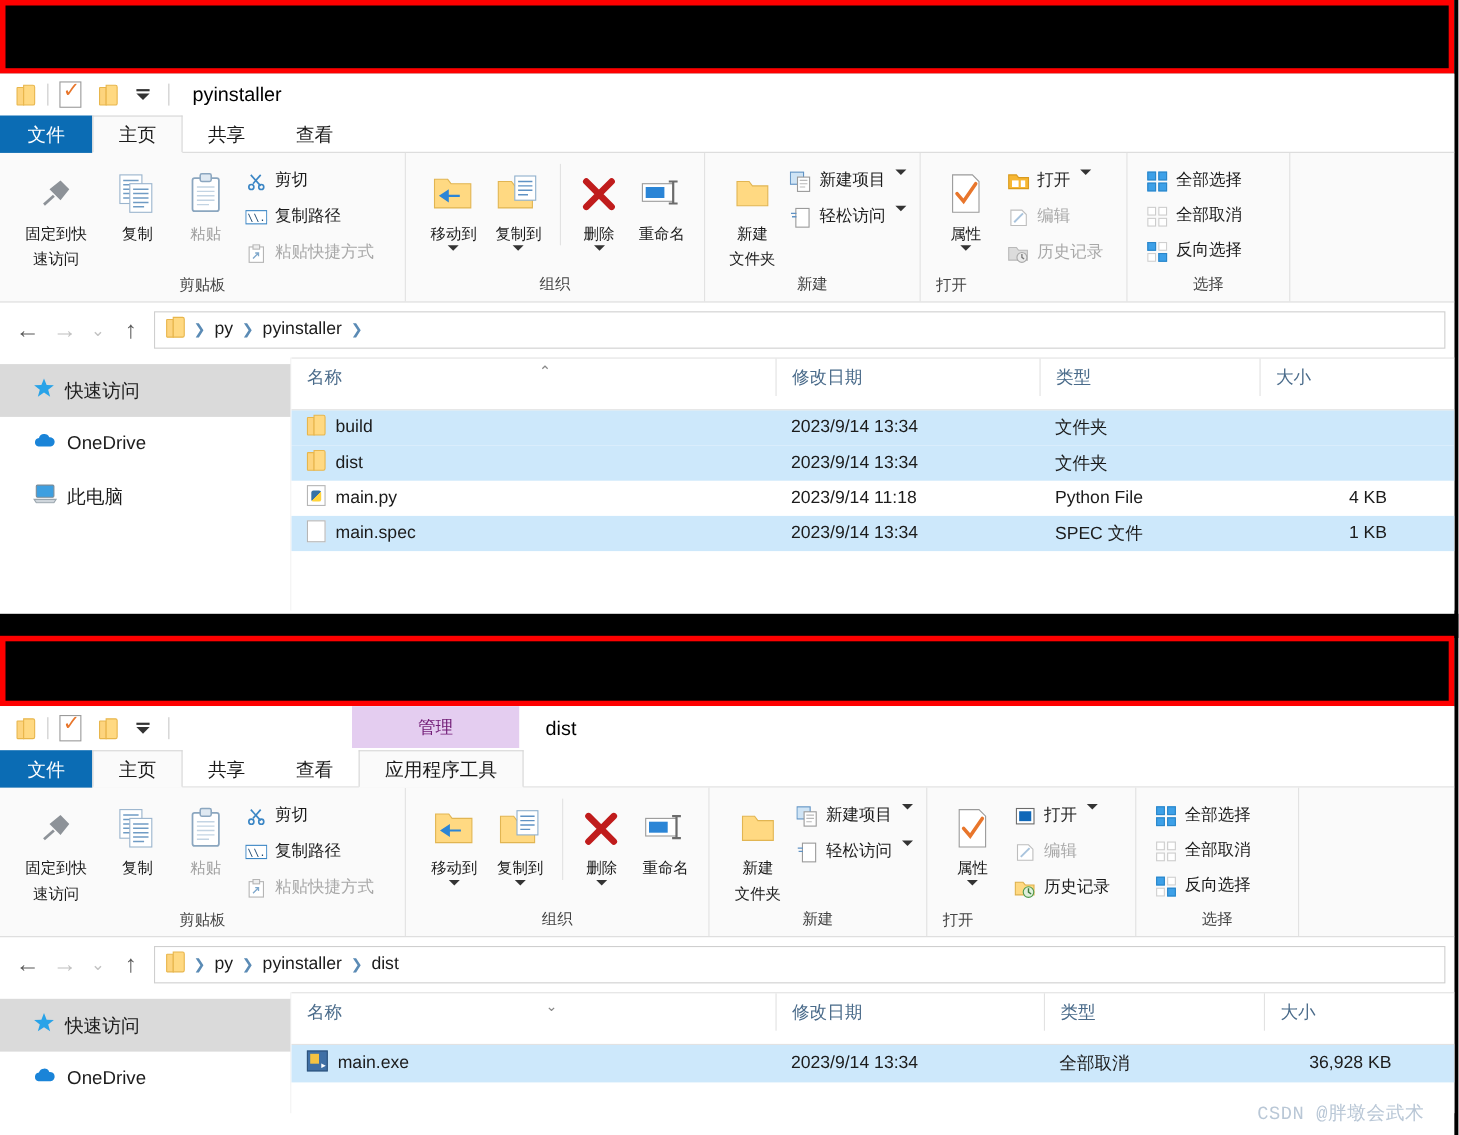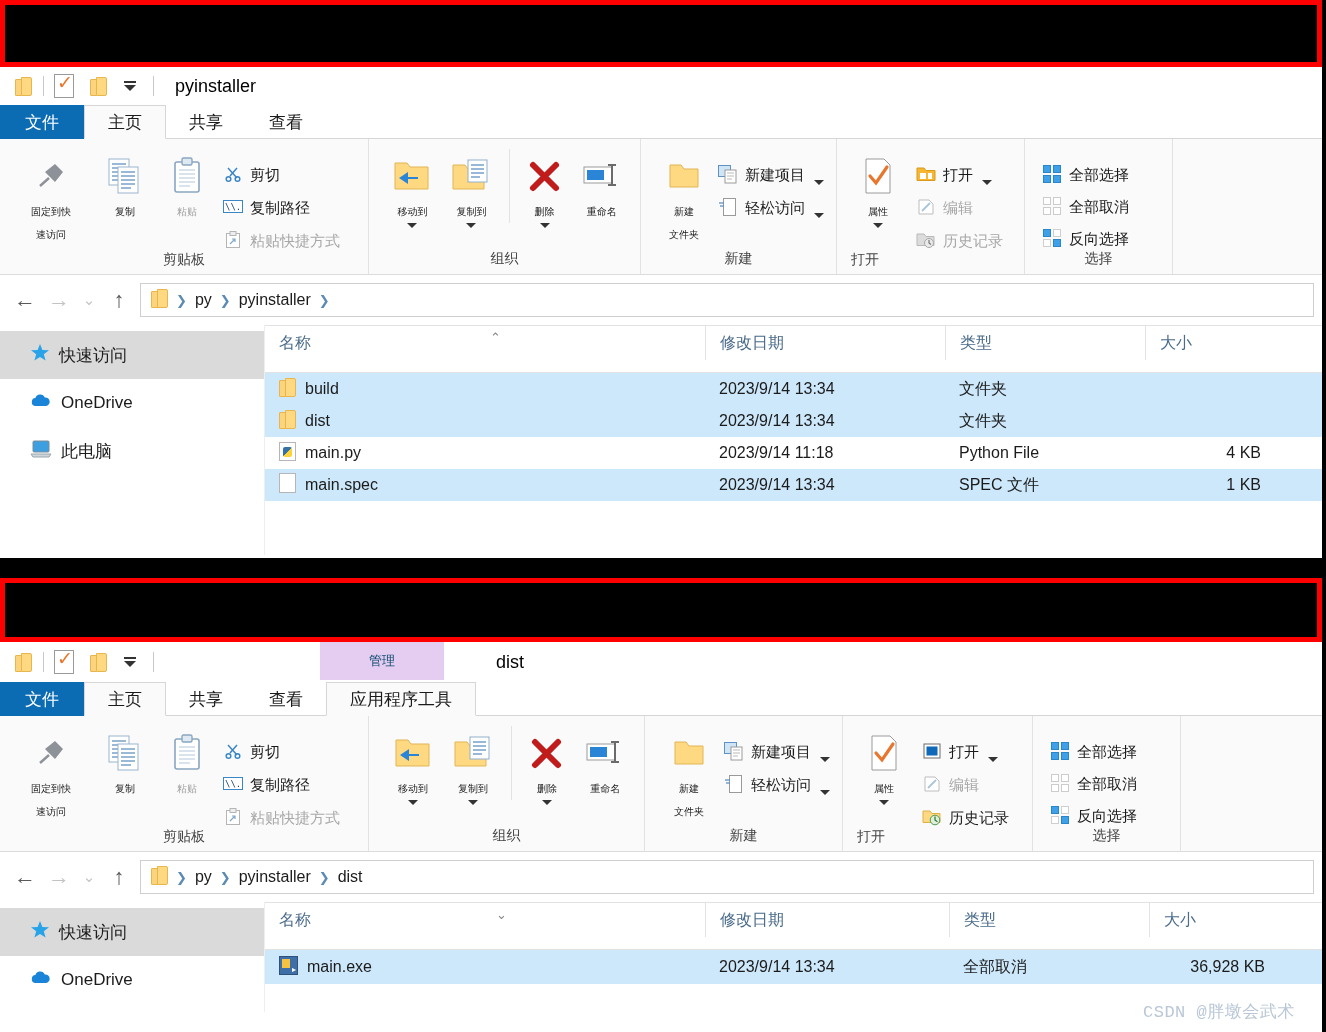--- a/index.html
+++ b/index.html
@@ -31,23 +31,23 @@
 
   
   .titlebar {
     height: 38px; display: flex; align-items: center;
     padding-left: 10px; gap: 0px; background: #fff;
   }
   .qa-ico { width: 26px; height: 26px; display:flex; align-items:center; justify-content:center; }
   .vsep { width:1px; height:20px; background:#c8c8c8; margin:0 7px; }
   .title-txt { font-size: 18px; color:#000; margin-left: 14px; }
   .mgmt-tab-top {
-    background:#e4cdf0; color:#0c4a6e; font-size:13px;
+    background:#e4cdf0; color:#701a75; font-size:16px;
     height:38px; display:flex; align-items:center; justify-content:center;
-    width: 124px;
+    width: 152px;
   }
 
   
   .folder {
     position: relative; width: 17px; height: 19px;
   }
   .folder i {
     position:absolute; left:0; top:2px; width:7px; height:17px;
     background:#fdd47e; border:1px solid #e8b64c; border-radius:1px 0 0 1px;
   }
@@ -83,26 +83,26 @@
   .ribbon {
     background:#fafafa; border-bottom:1px solid #dcdcdc;
     display:flex; height:136px; position:relative;
   }
   .rgroup { position:relative; display:flex; flex-direction:column; padding-top:6px; }
   .rgroup + .rgroup { border-left:1px solid #e2e2e2; }
   .rgroup .body { flex:1; display:flex; align-items:flex-start; padding: 4px 8px 0 8px; }
   .rgroup .glabel { text-align:center; font-size:14px; color:#444; padding-bottom:6px; }
 
   .bigbtn { width:74px; display:flex; flex-direction:column; align-items:center; padding-top:4px; }
-  .bigbtn .lab { font-size:10px; color:#1b1b1b; text-align:center; line-height:20px; margin-top:3px; }
+  .bigbtn .lab { font-size:14px; color:#1b1b1b; text-align:center; line-height:20px; margin-top:3px; }
   .bigbtn .lab.dim { color:#a0a0a0; }
   .bigicon { height:46px; display:flex; align-items:center; justify-content:center; }
 
   .smallcol { display:flex; flex-direction:column; gap:2px; padding-top:5px; }
-  .smallbtn { display:flex; align-items:flex-end; gap:6px; font-size:15px; color:#1b1b1b; height:31px; padding:0 4px; white-space:nowrap;}
+  .smallbtn { display:flex; align-items:flex-start; gap:6px; font-size:15px; color:#1b1b1b; height:31px; padding:0 4px; white-space:nowrap;}
   .smallbtn.dim { color:#a8a8a8; }
   .smallbtn .si { width:22px; height:22px; display:flex; align-items:center; justify-content:center; }
   .caret { width:0;height:0;border-left:5px solid transparent;border-right:5px solid transparent;border-top:5px solid #333; margin-left:3px;}
   .caret-lab { width:0;height:0;border-left:5px solid transparent;border-right:5px solid transparent;border-top:5px solid #333; margin: 1px auto 0 auto;}
 
   
   .addrrow { height:50px; display:flex; align-items:center; background:#fff; padding: 0 8px; }
   .navbtn { width:34px; height:34px; display:flex; align-items:center; justify-content:center; font-size:22px; color:#5a5a5a; }
   .navbtn.dim { color:#c3c3c3; }
   .navbtn.small { font-size:15px; width:26px; }

